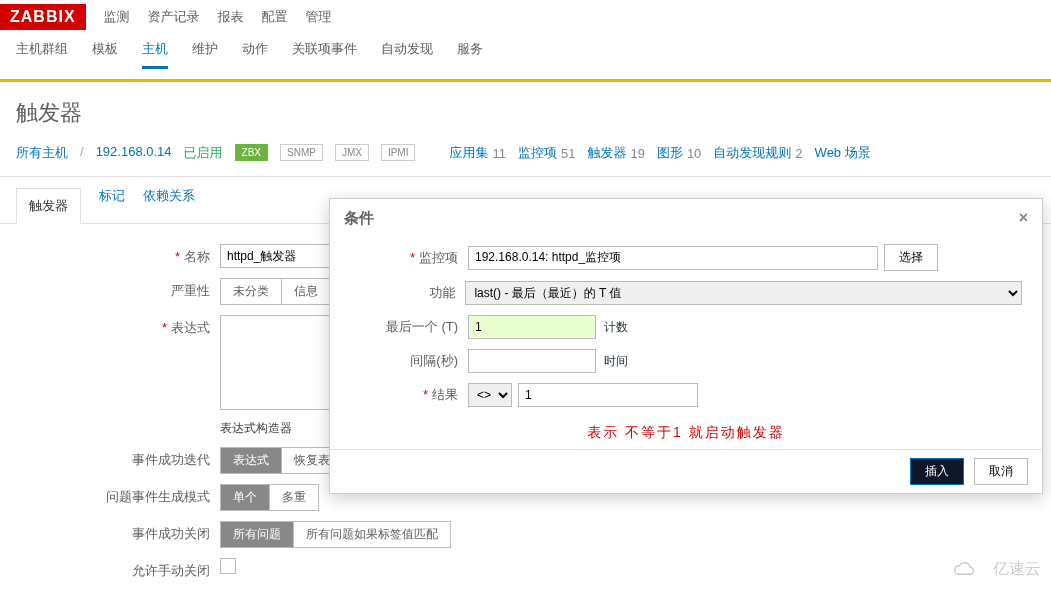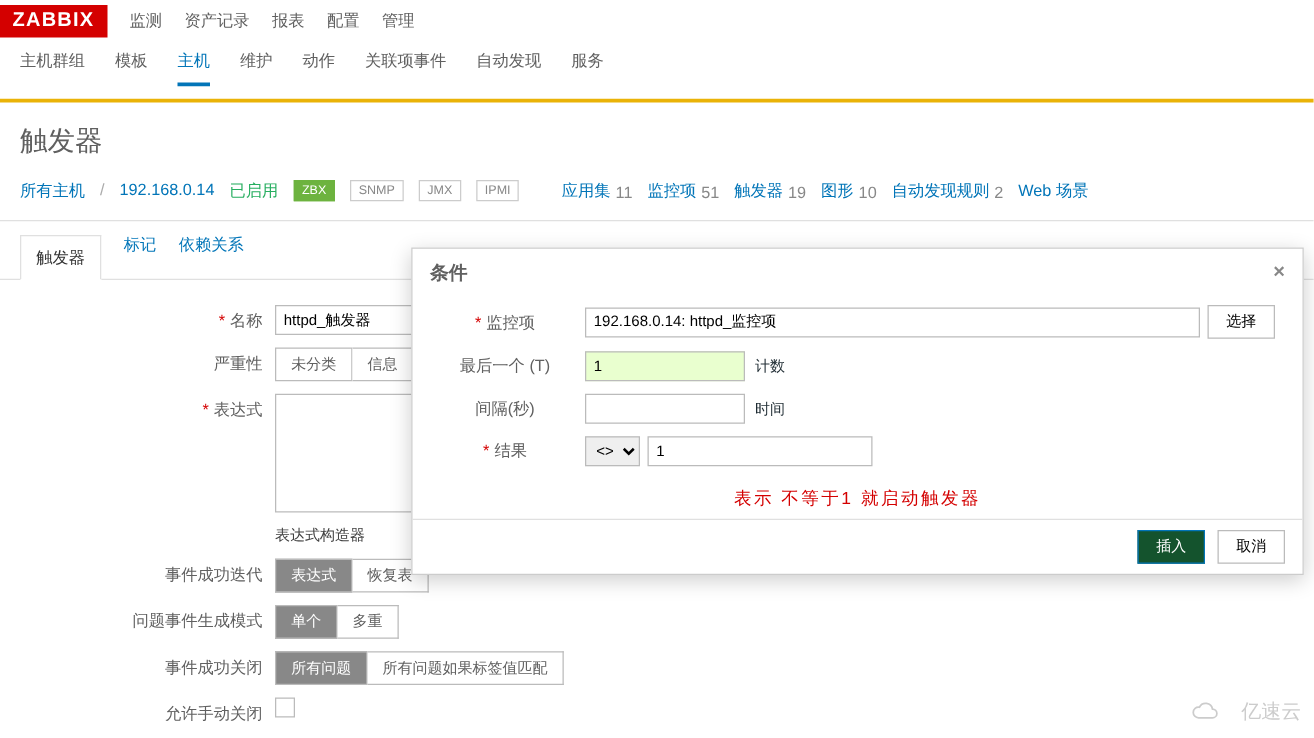--- a/index.html
+++ b/index.html
@@ -34,27 +34,27 @@
     .btn-seg { border: 1px solid #bbb; padding: 4px 12px; background: #fff; font-size: 12px; cursor: pointer; color: #606060; }
     .btn-seg.active { background: #888; color: #fff; }
     .btn-seg + .btn-seg { border-left: none; }
     .link { color: #404040; cursor: pointer; font-size: 12px; }
     .checkbox { width: 16px; height: 16px; border: 1px solid #bbb; }
     .modal { position: absolute; top: 198px; left: 329px; width: 714px; background: #fff; border: 1px solid #ccc; box-shadow: 0 4px 16px rgba(0,0,0,0.2); }
     .modal-header { display: flex; justify-content: space-between; padding: 10px 14px; font-size: 15px; font-weight: bold; color: #606060; }
     .modal-close { cursor: pointer; color: #888; font-size: 16px; }
     .modal-body { padding: 6px 20px 14px; }
     .modal-row { display: flex; align-items: center; margin-bottom: 10px; }
-    .modal-label { width: 118px; text-align: center; padding-right: 10px; font-size: 13px; color: #606060; }
+    .modal-label { width: 118px; text-align: right; padding-right: 10px; font-size: 13px; color: #606060; }
     .modal-label .req { color: #d40000; margin-right: 4px; }
     .modal-input { border: 1px solid #bbb; padding: 4px 6px; font-size: 12px; }
     .modal-input.green { background: #e9ffcf; }
     .modal-select { border: 1px solid #bbb; padding: 3px 4px; font-size: 12px; }
     .btn { border: 1px solid #bbb; background: #fff; padding: 4px 14px; cursor: pointer; font-size: 12px; }
-    .btn.primary { background: #14532d; color: #fff; border-color: #0275b8; }
+    .btn.primary { background: #0f172a; color: #fff; border-color: #0275b8; }
     .modal-footer { display: flex; justify-content: flex-end; gap: 10px; padding: 8px 14px; border-top: 1px solid #e0e0e0; position: relative; }
     .red-note { color: #d40000; font-size: 14px; text-align: center; letter-spacing: 2px; position: absolute; left: 50%; transform: translateX(-50%); top: -26px; width: 100%; }
     .watermark { position: fixed; bottom: 10px; right: 10px; color: #ccc; font-size: 16px; display: flex; align-items: center; gap: 16px;}
     .watermark svg { width: 28px; height: 18px; }
   </style>
 </head>
 <body>
 
 <div class="topbar">
   <span class="logo">ZABBIX</span>
@@ -174,22 +174,28 @@
 </div>
 
 <div class="modal">
   <div class="modal-header">
     <span>条件</span>
     <span class="modal-close">×</span>
   </div>
   <div class="modal-body">
     <div class="modal-row">
       <div class="modal-label"><span class="req">*</span><span>监控项</span></div>
-      <input class="modal-input" style="width: 492px;" value="192.168.0.14: httpd_监控项">
+      <input class="modal-input" style="width: 410px;" value="192.168.0.14: httpd_监控项">
       <button class="btn" style="margin-left:6px">选择</button>
+    </div>
+    <div class="modal-row">
+      <div class="modal-label">功能</div>
+      <select class="modal-select" style="width:570px">
+        <option>last() - 最后（最近）的 T 值</option>
+      </select>
     </div>
     <div class="modal-row">
       <div class="modal-label">最后一个 (T)</div>
       <input class="modal-input green" style="width: 128px;" value="1">
       <span style="margin-left:8px">计数</span>
     </div>
     <div class="modal-row">
       <div class="modal-label">间隔(秒)</div>
       <input class="modal-input" style="width: 128px;" value="">
       <span style="margin-left:8px">时间</span>

